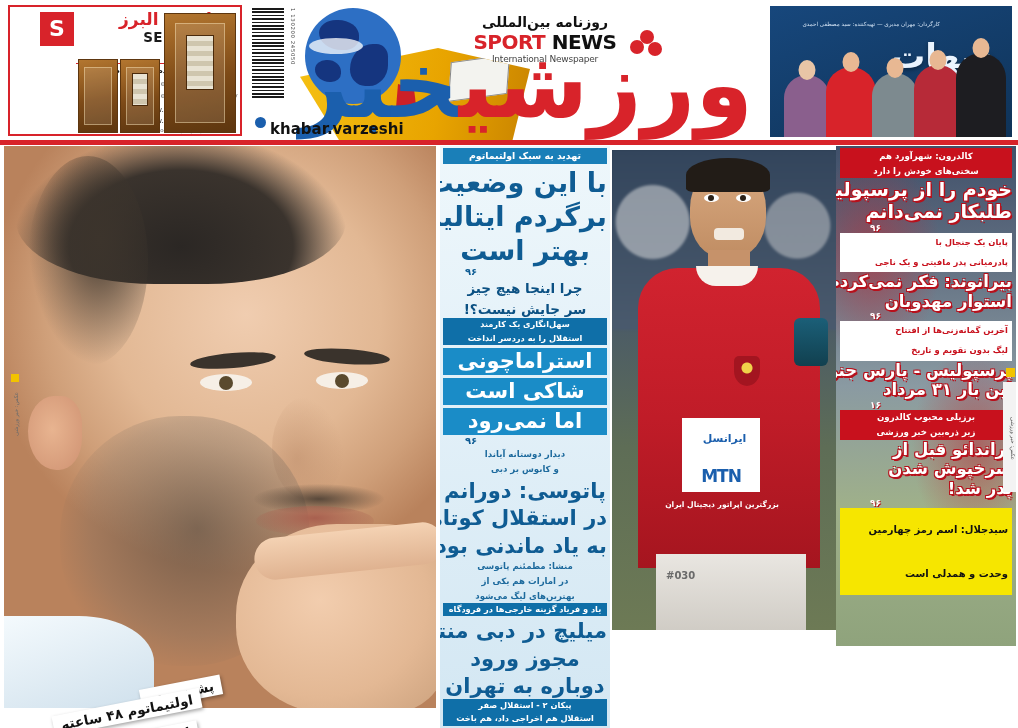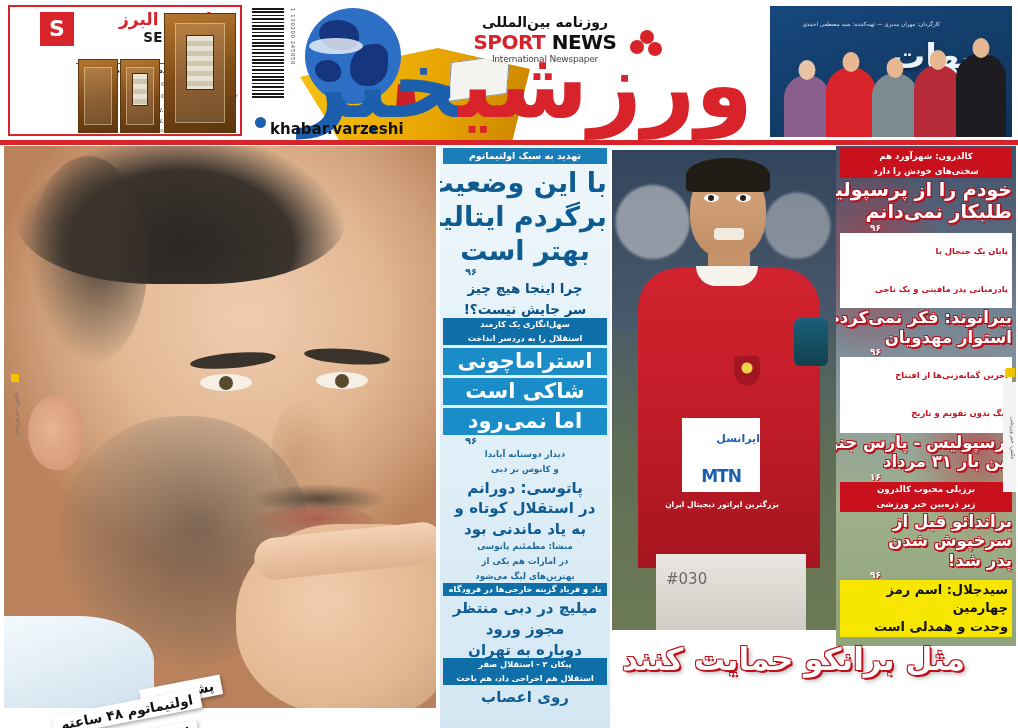--- a/index.html
+++ b/index.html
@@ -162,21 +162,21 @@
   .wm-en2 { position:absolute; left:86px; top:80px; font-size:18px; font-weight:bold; color:#f2c300; letter-spacing:1px; direction:ltr;}
 
   
   .col-mid { position:absolute; left:440px; top:0; width:170px; height:582px;
              background:linear-gradient(180deg,#eef7fb 0%,#e2f0f8 45%,#d3e7f3 100%); overflow:hidden; padding:0 3px; }
   .kicker { background:#1a7fb8; color:#fff; font-size:9.4px; font-weight:bold; direction:rtl;
             text-align:center; padding:1.5px 3px; margin-top:2px; line-height:1.35; }
   .hl-blue { color:#0f5c93; font-weight:bold; direction:rtl; text-align:center; line-height:1.12;
              letter-spacing:-.5px; }
   .hl-xl { font-size:27px; margin-top:4px; }
-  .hl-md { font-size:15px; margin-top:4px; }
+  .hl-md { font-size:21px; margin-top:4px; }
   .hl-sm { font-size:13.5px; color:#0c5183; margin-top:3px; direction:rtl; text-align:center; line-height:1.3; font-weight:bold;}
   .quote-mark { color:#0e5c94; font-size:10px; font-weight:bold; text-align:left; padding-left:22px; direction:ltr; }
   .band { background:#1a8cc7; color:#fff; font-weight:bold; font-size:21px; direction:rtl;
           text-align:center; padding:1px 3px; margin-top:3px; line-height:1.18; }
   .tiny-note { font-size:8.6px; color:#1d6a9d; direction:rtl; text-align:center; line-height:1.5; font-weight:bold; margin-top:2px;}
   .tiny-bar { background:#0f6fa8; color:#fff; font-size:8.2px; direction:rtl; text-align:center; padding:1px 2px; line-height:1.4; font-weight:bold;}
 
   
   .photo-player { position:absolute; left:612px; top:4px; width:226px; height:480px;
       background:linear-gradient(180deg,#2b3d52 0%,#46566b 28%,#5e6d56 62%,#6d7a55 100%); overflow:hidden; }
@@ -193,29 +193,29 @@
   .pp-mouth { position:absolute; left:102px; top:78px; width:30px; height:12px; background:#f2eae0; border-radius:4px; }
   .pp-neck { position:absolute; left:96px; top:100px; width:42px; height:26px; background:#c6926a; }
   .pp-shirt { position:absolute; left:26px; top:118px; width:182px; height:300px;
       background:linear-gradient(180deg,#d1232f 0%, #c01c28 50%, #a5151f 100%); border-radius:40px 40px 0 0; }
   .pp-collar { position:absolute; left:84px; top:116px; width:62px; height:20px; background:#f6f2ec; border-radius:0 0 24px 24px; }
   .pp-sleeveband { position:absolute; right:10px; top:168px; width:34px; height:48px;
       background:linear-gradient(180deg,#1b5f78,#11404f); border-radius:6px; }
   .pp-crest { position:absolute; left:122px; top:206px; width:26px; height:30px;
       background:radial-gradient(circle at 50% 40%, #f0d24a 0 5px, #a31520 6px 100%); border-radius:5px 5px 50% 50%; }
   .pp-sponsor { position:absolute; left:70px; top:268px; width:78px; height:74px; background:#ffffff; }
-  .pp-sponsor .irancell { position:absolute; left:7px; right:0; top:14px; text-align:right;
+  .pp-sponsor .irancell { position:absolute; left:7px; right:0; top:14px; text-align:center;
       font-size:11px; color:#1b5fad; font-weight:bold; direction:rtl; }
   .pp-sponsor .mtn { position:absolute; left:0; right:0; bottom:6px; text-align:center;
       font-size:17px; color:#1b5fad; font-weight:bold; direction:ltr; letter-spacing:-1px;}
   .pp-tag { position:absolute; left:46px; top:350px; width:128px; text-align:center;
       font-size:7.6px; color:#fff; font-weight:bold; direction:rtl; }
   .pp-shorts { position:absolute; left:44px; top:404px; width:150px; height:80px;
       background:linear-gradient(180deg,#e9e6e1,#cfcbc4); }
-  .pp-num { position:absolute; left:54px; top:420px; font-size:15px; font-weight:normal; color:#6a6a6a; direction:ltr; }
+  .pp-num { position:absolute; left:54px; top:420px; font-size:10px; font-weight:bold; color:#6a6a6a; direction:ltr; }
 
   
   .fans-hl { position:absolute; left:612px; top:496px; width:406px; height:74px; z-index:5;
       direction:rtl; text-align:left; padding-left:10px; font-size:31px; font-weight:bold;
       color:#ffffff; line-height:1.12; letter-spacing:-1px; white-space:nowrap;
       text-shadow: 2px 2px 0 #c0111b, -1px -1px 0 #c0111b, 1px -1px 0 #c0111b, -1px 1px 0 #c0111b, 3px 3px 5px rgba(0,0,0,.35); }
 
   
   .col-right { position:absolute; right:2px; top:0; width:180px; height:500px; overflow:hidden;
       background:linear-gradient(180deg,#40506a 0%,#5d6b7e 20%,#8a9aa2 48%,#9fb08a 72%,#8fa37c 100%); }
@@ -223,24 +223,24 @@
       radial-gradient(ellipse 55% 30% at 20% 22%, rgba(200,40,50,.55), rgba(0,0,0,0) 70%),
       radial-gradient(ellipse 50% 28% at 78% 60%, rgba(190,35,45,.5), rgba(0,0,0,0) 72%); }
   .r-kicker { background:#c8111d; color:#fff; font-size:8.6px; font-weight:bold; direction:rtl;
               text-align:center; padding:1.5px 4px; line-height:1.4; }
   .r-hl { color:#ffffff; font-weight:bold; direction:rtl; text-align:right; line-height:1.18;
           letter-spacing:-.6px; text-shadow: 1.6px 1.6px 0 #b8101b, -1px -1px 0 #b8101b, 1px -1px 0 #b8101b, -1px 1px 0 #b8101b; }
   .r-hl.big { font-size:19px; }
   .r-hl.mid { font-size:16.5px; }
   .r-q { color:#fff; font-size:9px; font-weight:bold; text-align:left; direction:ltr; padding-left:30px;
          text-shadow:1px 1px 0 #b8101b; }
-  .r-yellow { background:#f6e600; color:#111; font-size:13px; font-weight:bold; direction:rtl;
-              text-align:right; padding:1px 4px; line-height:1.35; }
+  .r-yellow { background:#f6e600; color:#111; font-size:10px; font-weight:bold; direction:rtl;
+              text-align:right; padding:15px 4px; line-height:1.35; }
   .r-white-kick { background:#fff; color:#c8111d; font-size:8.4px; font-weight:bold; direction:rtl;
-                  text-align:right; padding:13px 4px; line-height:1.4; }
+                  text-align:right; padding:4px 4px; line-height:1.4; }
   .side-strip { position:absolute; right:0; top:236px; width:13px; height:110px; background:#f3f3f3;
       writing-mode:vertical-rl; text-align:center; font-size:5.4px; color:#555; direction:rtl; padding-top:4px;}
   .side-strip-mark { position:absolute; right:1px; top:222px; width:9px; height:9px; background:#f2c300; }
 
   
   .nowrap { white-space:nowrap; }
 </style>
 </head>
 <body>
 
@@ -473,17 +473,16 @@
         <div class="r-hl mid nowrap">پدر شد!</div>
         <div class="r-q">۹۶</div>
         <div class="r-yellow">سیدجلال: اسم رمز چهارمین</div>
         <div class="r-yellow">وحدت و همدلی است</div>
       </div>
       <div class="side-strip-mark"></div>
       <div class="side-strip">عکس: خبر ورزشی</div>
     </div>
 
     <div class="fans-hl">
-      <div>مثل برانکو حمایت کنند</div>
     </div>
 
   </div>
 </div>
 
 </body></html>

